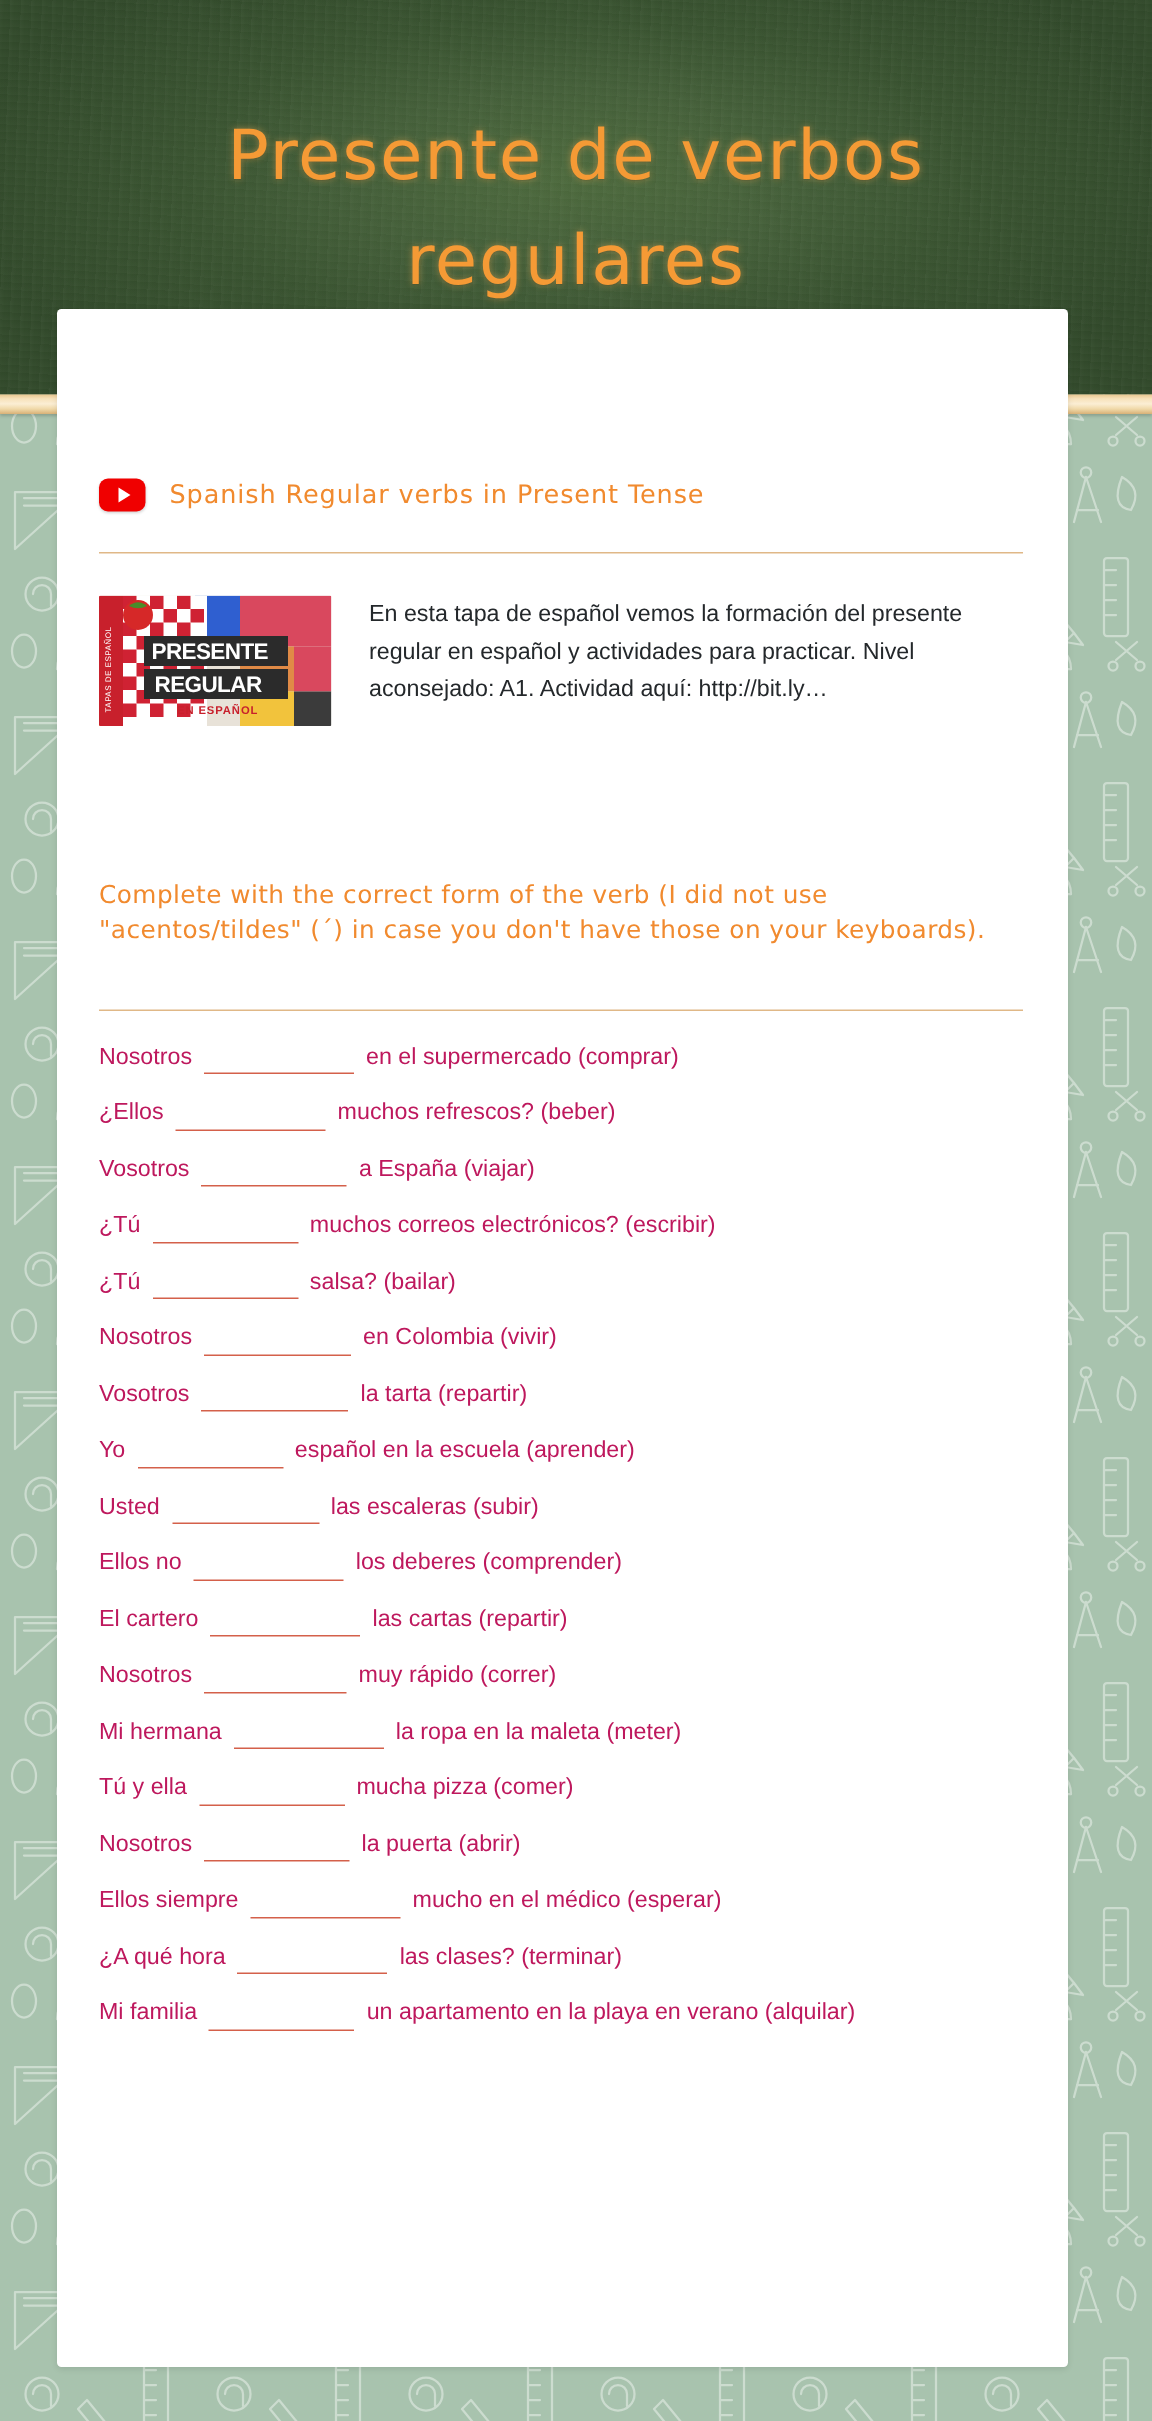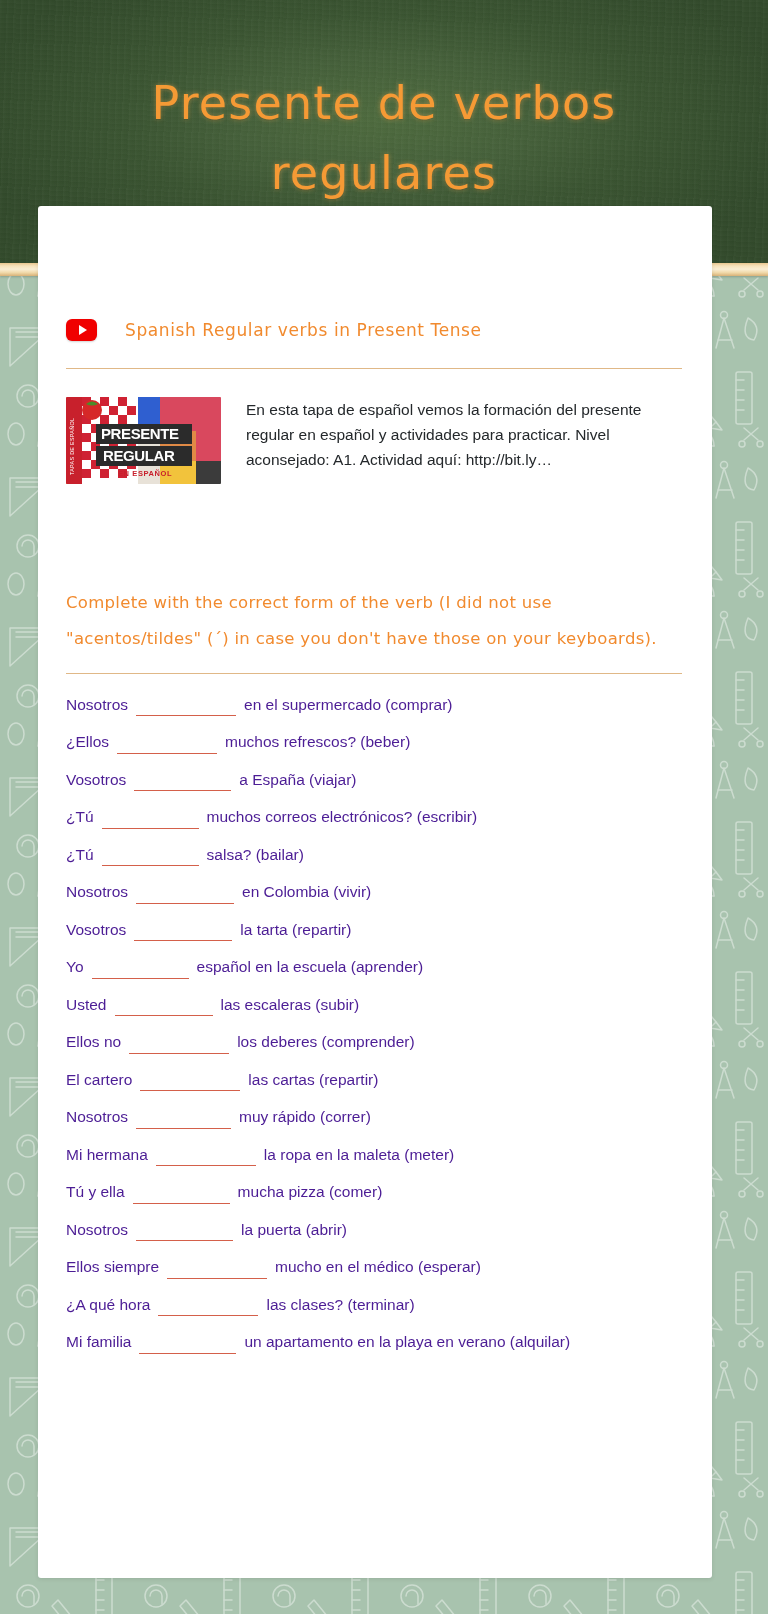--- a/index.html
+++ b/index.html
@@ -76,21 +76,21 @@
     z-index: 4;
     padding: 0;
   }
 
   
   .video-head {
     position: absolute;
     left: 28px; top: 113px;
     display: flex;
     align-items: center;
-    gap: 28px;
+    gap: 16px;
   }
   .yt-icon {
     width: 31px; height: 22px;
     background: #f00000;
     border-radius: 6px;
     display: flex; align-items: center; justify-content: center;
     flex: none;
     box-shadow: 0 1px 2px rgba(0,0,0,.18);
   }
   .yt-icon .tri {
@@ -143,38 +143,38 @@
     max-width: 400px;
   }
 
   
   .instruction {
     position: absolute;
     left: 28px; top: 379px;
     width: 608px;
     font-family: "DejaVu Sans", sans-serif;
     font-size: 16.5px;
-    line-height: 36px;
+    line-height: 23px;
     color: #f18a2e;
     letter-spacing: .3px;
   }
 
   
   .questions {
     position: absolute;
     left: 28px; top: 480px;
     width: 620px;
   }
   .q-row {
     height: 37.5px;
     display: flex;
     align-items: center;
     font-family: "Liberation Sans", sans-serif;
     font-size: 15.5px;
-    color: #4c1d95;
+    color: #be185d;
     white-space: nowrap;
   }
   .q-pre { }
   .q-blank {
     display: inline-block;
     width: 95px;
     height: 17px;
     margin: 6px 8px 0 8px;
     border-bottom: 1.3px solid #d4604a;
     flex: none;

